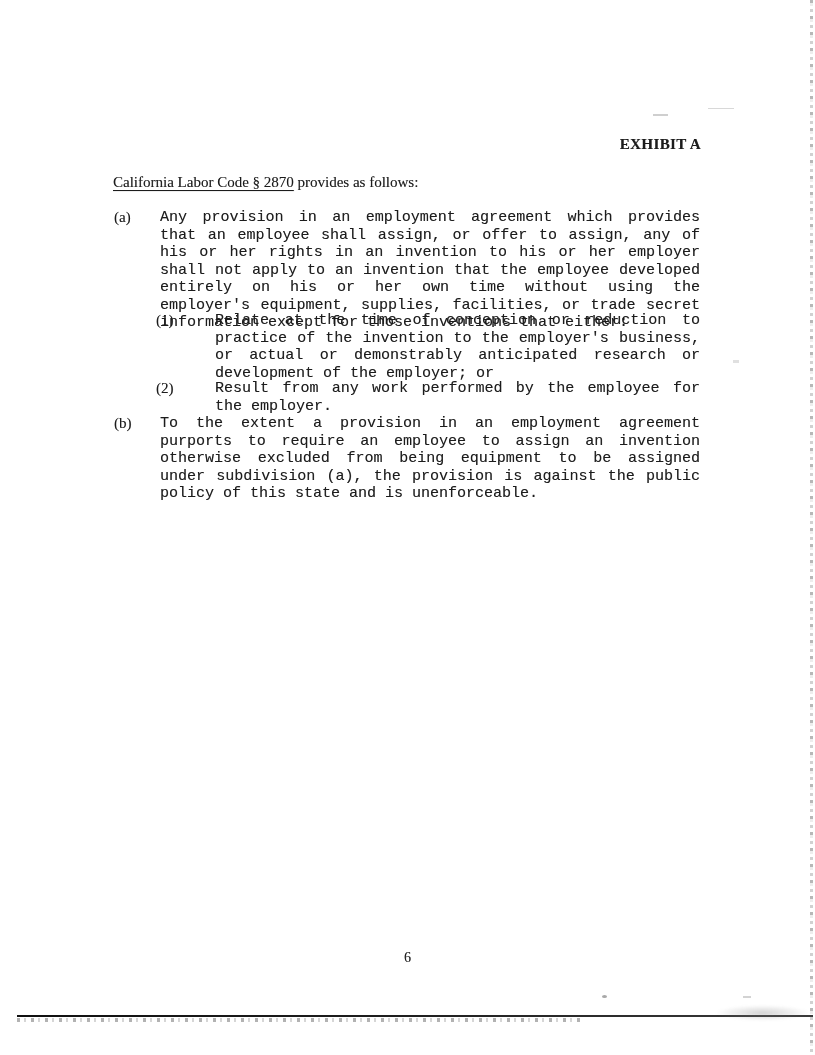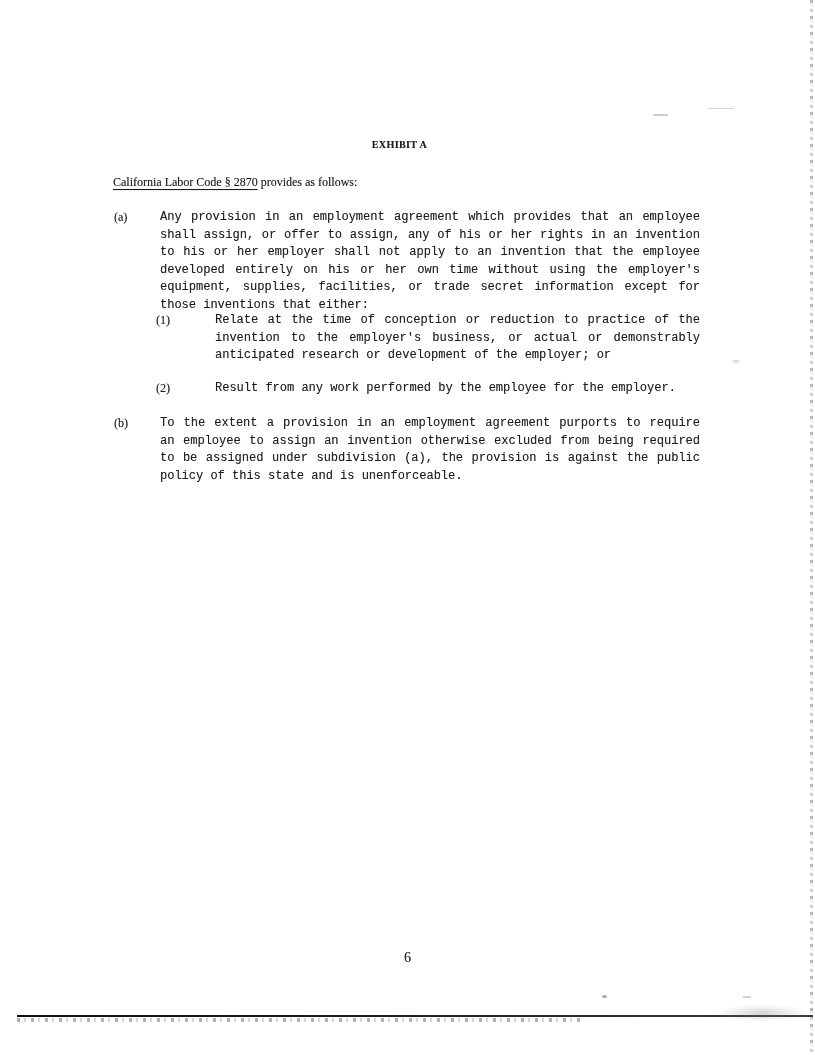--- a/index.html
+++ b/index.html
@@ -11,32 +11,32 @@
     position: relative;
     width: 815px;
     height: 1055px;
     margin: 0 auto;
     background: #ffffff;
     overflow: hidden;
     font-family: "Liberation Serif", serif;
     color: #1c1c1c;
   }
   .doc-text {
-    font-size: 12px;
+    font-size: 15px;
     line-height: 17.5px;
     text-shadow: 0.2px 0.2px 0.45px rgba(25,25,25,0.38);
   }
   .exhibit-title {
     position: absolute;
     top: 136px;
-    left: 106px;
+    left: 114px;
     width: 587px;
-    text-align: center;
+    text-align: right;
     font-weight: bold;
-    font-size: 10px;
+    font-size: 15px;
     letter-spacing: 0.4px;
     text-shadow: 0.3px 0.3px 0.5px rgba(20,20,20,0.45);
   }
   .intro-line {
     position: absolute;
     top: 174px;
     left: 113px;
     width: 587px;
   }
   .underlined {
@@ -145,21 +145,21 @@
     <div class="txt">Relate at the time of conception or reduction to practice of the invention to the employer's business, or actual or demonstrably anticipated research or development of the employer; or</div>
   </div>
 
   <div class="clause doc-text" id="sub-2">
     <div class="lbl">(2)</div>
     <div class="txt">Result from any work performed by the employee for the employer.</div>
   </div>
 
   <div class="clause doc-text" id="clause-b">
     <div class="lbl">(b)</div>
-    <div class="txt">To the extent a provision in an employment agreement purports to require an employee to assign an invention otherwise excluded from being required to be assigned under subdivision (a), the provision is against the public policy of this state and is unenforceable.</div>
+    <div class="txt">To the extent a provision in an employment agreement purports to require an employee to assign an invention otherwise excluded from being equipment to be assigned under subdivision (a), the provision is against the public policy of this state and is unenforceable.</div>
   </div>
 
 
   <div class="page-number doc-text">6</div>
 
   <div class="footer-rule"></div>
   <div class="footer-rule-noise"></div>
   <div class="right-edge-noise"></div>
   <div class="corner-smudge"></div>
   <div class="speck speck-dash-1"></div>

